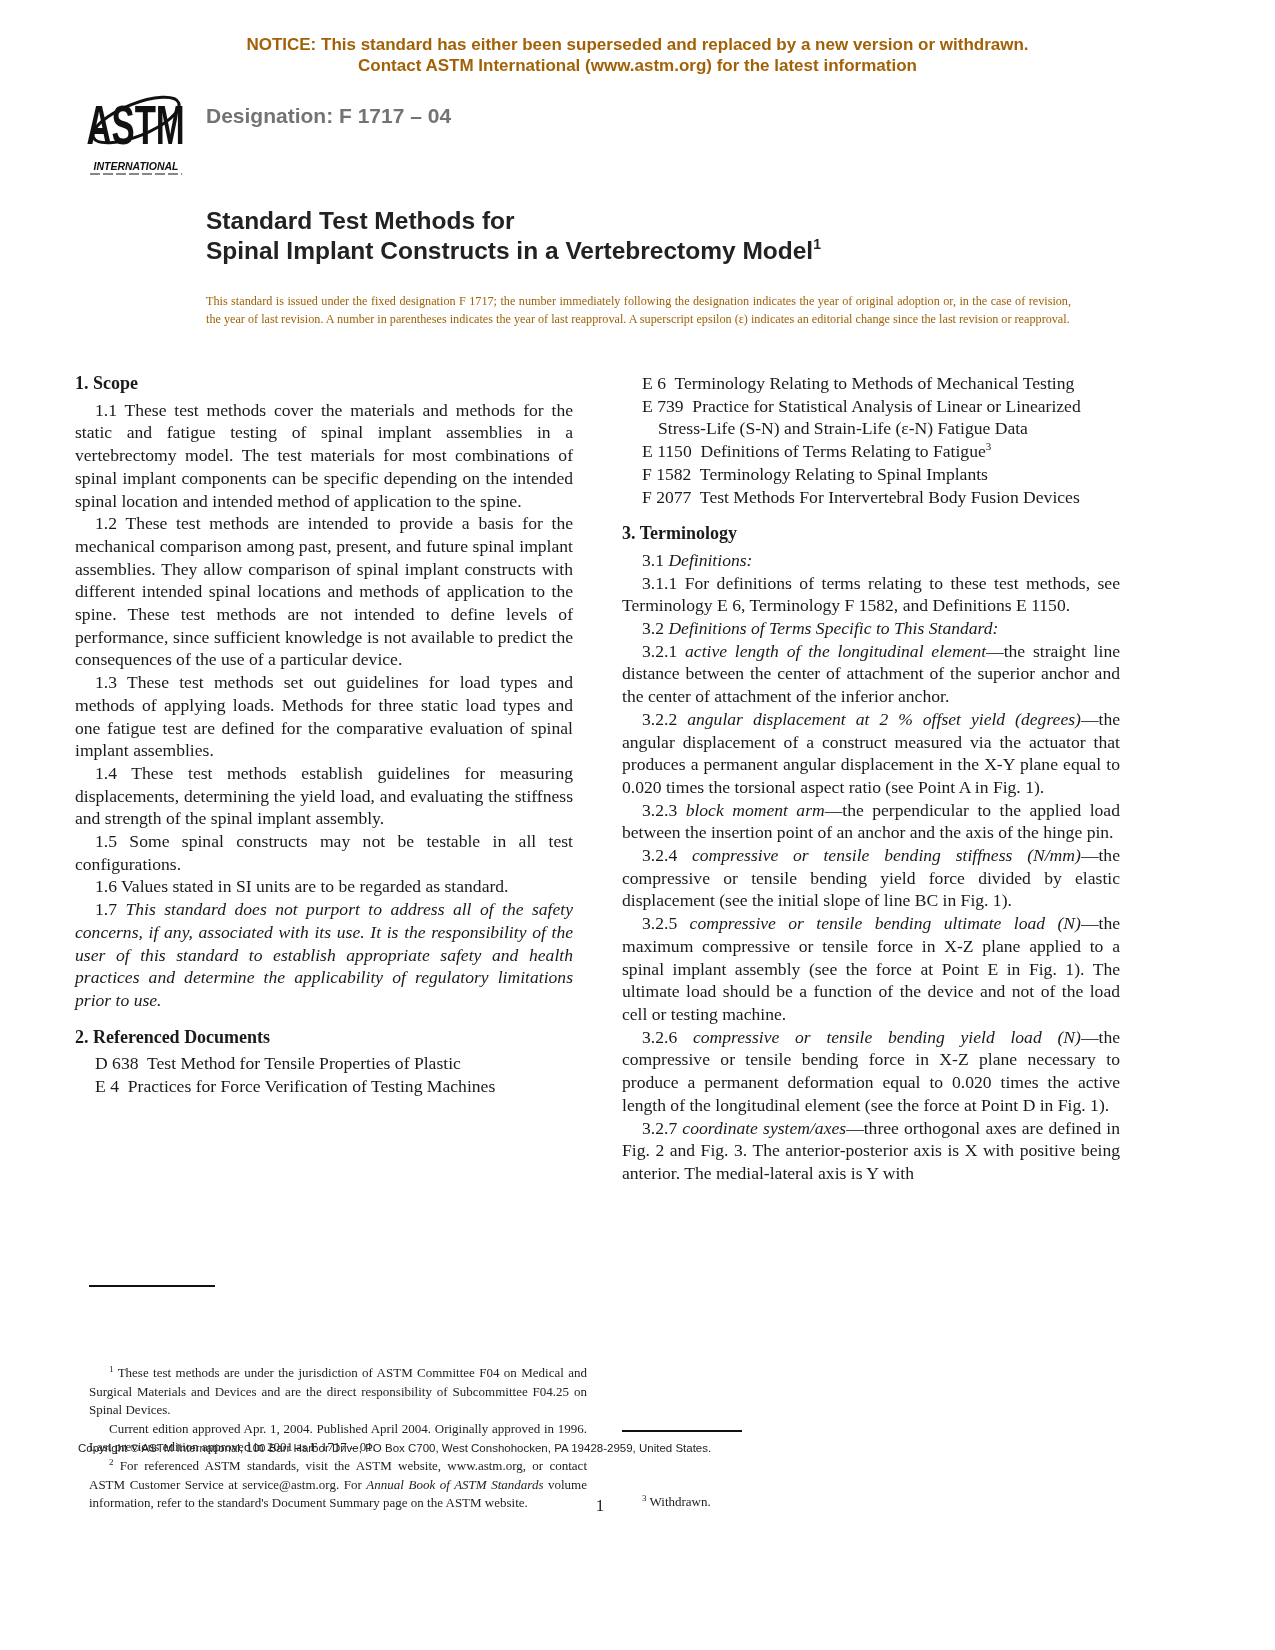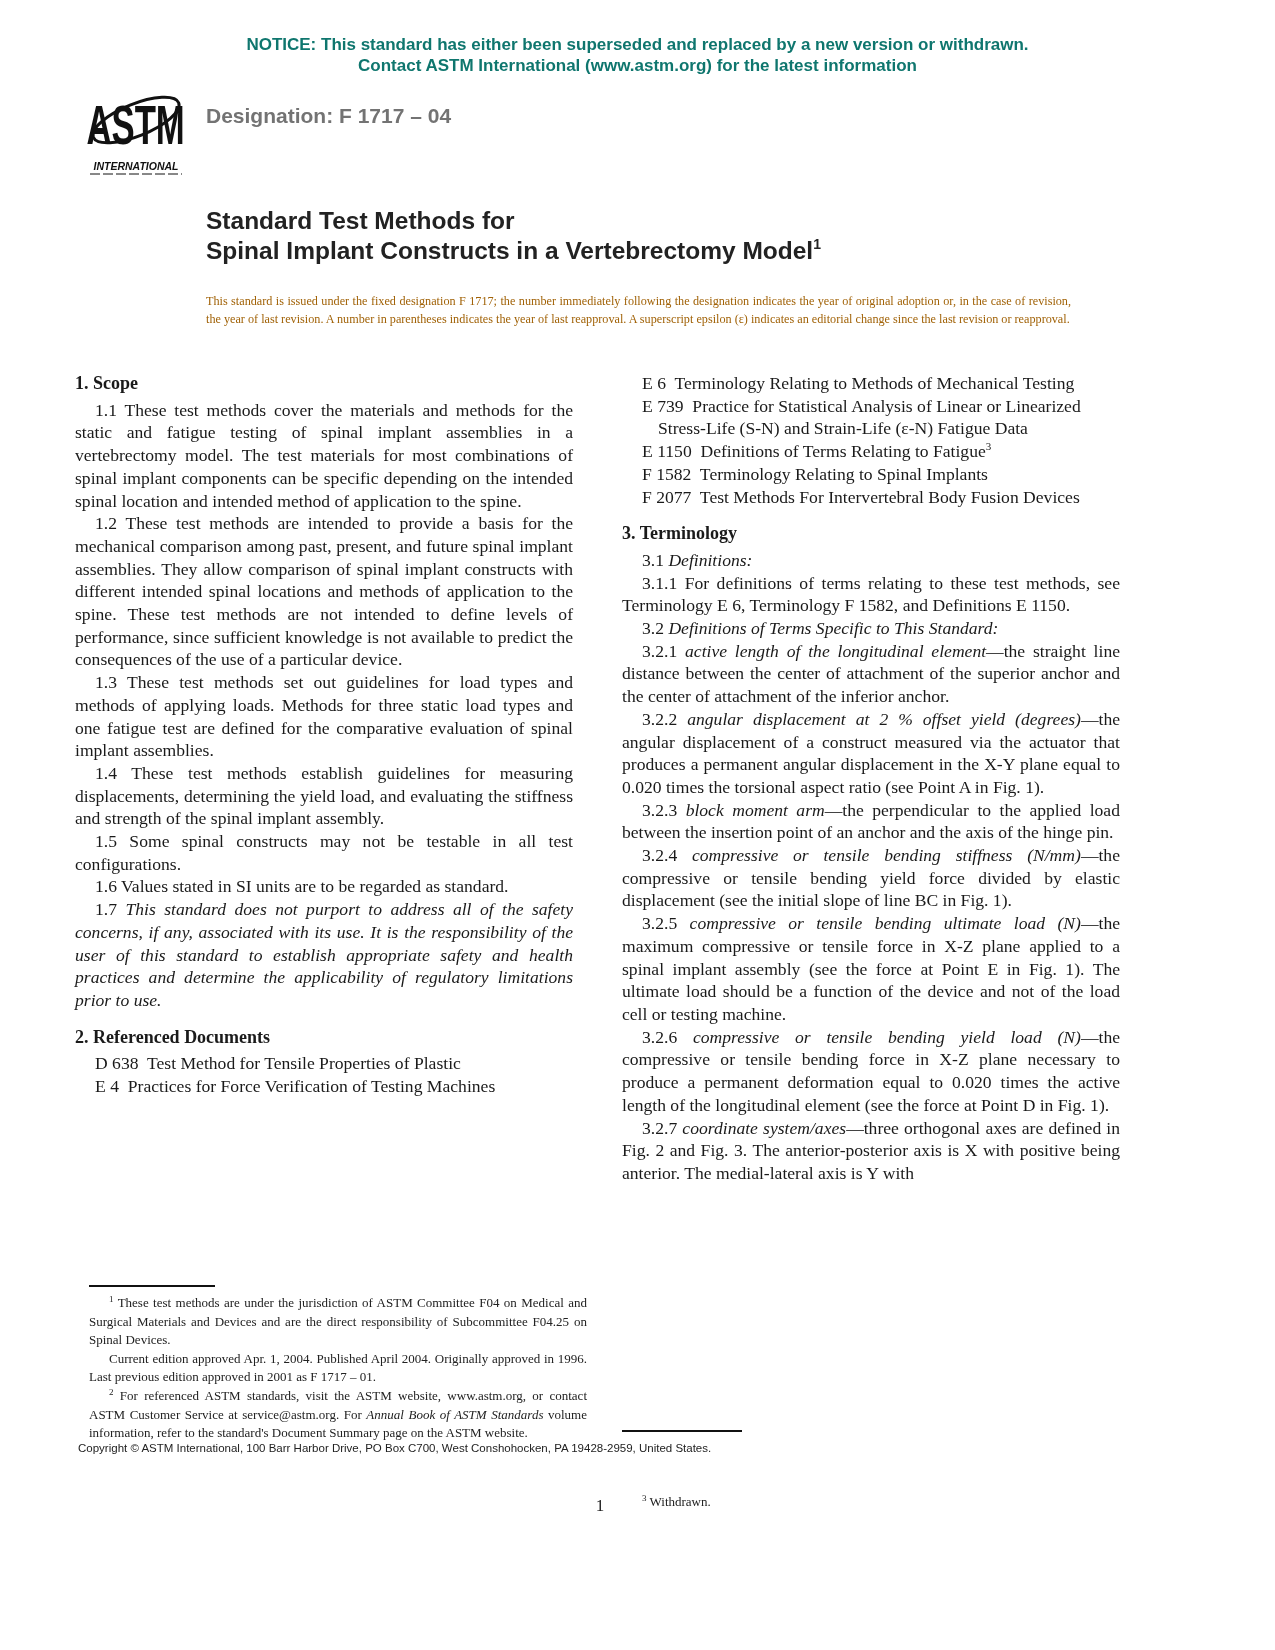--- a/index.html
+++ b/index.html
@@ -1,18 +1,18 @@
 <!DOCTYPE html>
 <html><head>
 <meta charset="utf-8">
 <style>
   html, body { margin: 0; padding: 0; background: #ffffff; }
   body { width: 1275px; height: 1650px; position: relative; overflow: hidden; color: #111; }
 
-  .notice { position: absolute; top: 34px; left: 0; width: 1275px; text-align: center; color: #0f766e;
+  .notice { position: absolute; top: 34px; left: 0; width: 1275px; text-align: center; color: #a16207;
             font-family: "Liberation Sans", sans-serif; font-weight: bold; font-size: 17px; line-height: 21px; }
 
   .logo { position: absolute; left: 86px; top: 84px; width: 112px; height: 92px; }
   .designation { position: absolute; left: 206px; top: 104px; font-family: "Liberation Sans", sans-serif;
                  font-weight: bold; font-size: 21px; color: #737373; }
 
   .title { position: absolute; left: 206px; top: 206px; font-family: "Liberation Sans", sans-serif;
            font-weight: bold; font-size: 24.5px; line-height: 30px; color: #222; }
   .title sup { font-size: 14px; vertical-align: 10px; line-height: 0; }
 
@@ -73,21 +73,21 @@
   <p class="p">1.5  Some spinal constructs may not be testable in all test configurations.</p>
   <p class="p">1.6  Values stated in SI units are to be regarded as standard.</p>
   <p class="p"><span>1.7 </span><i>This standard does not purport to address all of the safety concerns, if any, associated with its use. It is the responsibility of the user of this standard to establish appropriate safety and health practices and determine the applicability of regulatory limitations prior to use.</i></p>
   <div class="gap"></div>
   <div class="h">2.  Referenced Documents</div>
   <p class="ref"><span>D 638</span>&nbsp; <span>Test Method for Tensile Properties of Plastic</span></p>
   <p class="ref"><span>E 4</span>&nbsp; <span>Practices for Force Verification of Testing Machines</span></p>
 </div>
 
 <div class="fn-rule" style="left:89px; top:1285px; width:126px;"></div>
-<div class="fn" style="left:89px; top:1294px; width:498px;">
+<div class="fn" style="left:89px; top:1364px; width:498px;">
   <p><sup>1</sup> <span>These test methods are under the jurisdiction of ASTM Committee F04 on Medical and Surgical Materials and Devices  and are the direct responsibility of Subcommittee F04.25 on Spinal Devices.</span></p>
   <p>Current edition approved Apr. 1, 2004. Published April 2004. Originally approved in 1996. Last previous edition approved in 2001 as F 1717 – 01.</p>
   <p><sup>2</sup> <span>For referenced ASTM standards, visit the ASTM website, www.astm.org, or contact ASTM Customer Service at service@astm.org. For </span><i>Annual Book of ASTM Standards</i><span> volume information, refer to the standard's Document Summary page on the ASTM website.</span></p>
 </div>
 
 <div class="col col-right">
   <p class="ref"><span>E 6</span>&nbsp; <span>Terminology Relating to Methods of Mechanical Testing</span></p>
   <p class="ref"><span>E 739</span>&nbsp; <span>Practice for Statistical Analysis of Linear or Linearized Stress-Life (S-N) and Strain-Life (ε-N) Fatigue Data</span></p>
   <p class="ref"><span>E 1150</span>&nbsp; <span>Definitions of Terms Relating to Fatigue</span><sup>3</sup></p>
   <p class="ref"><span>F 1582</span>&nbsp; <span>Terminology Relating to Spinal Implants</span></p>

